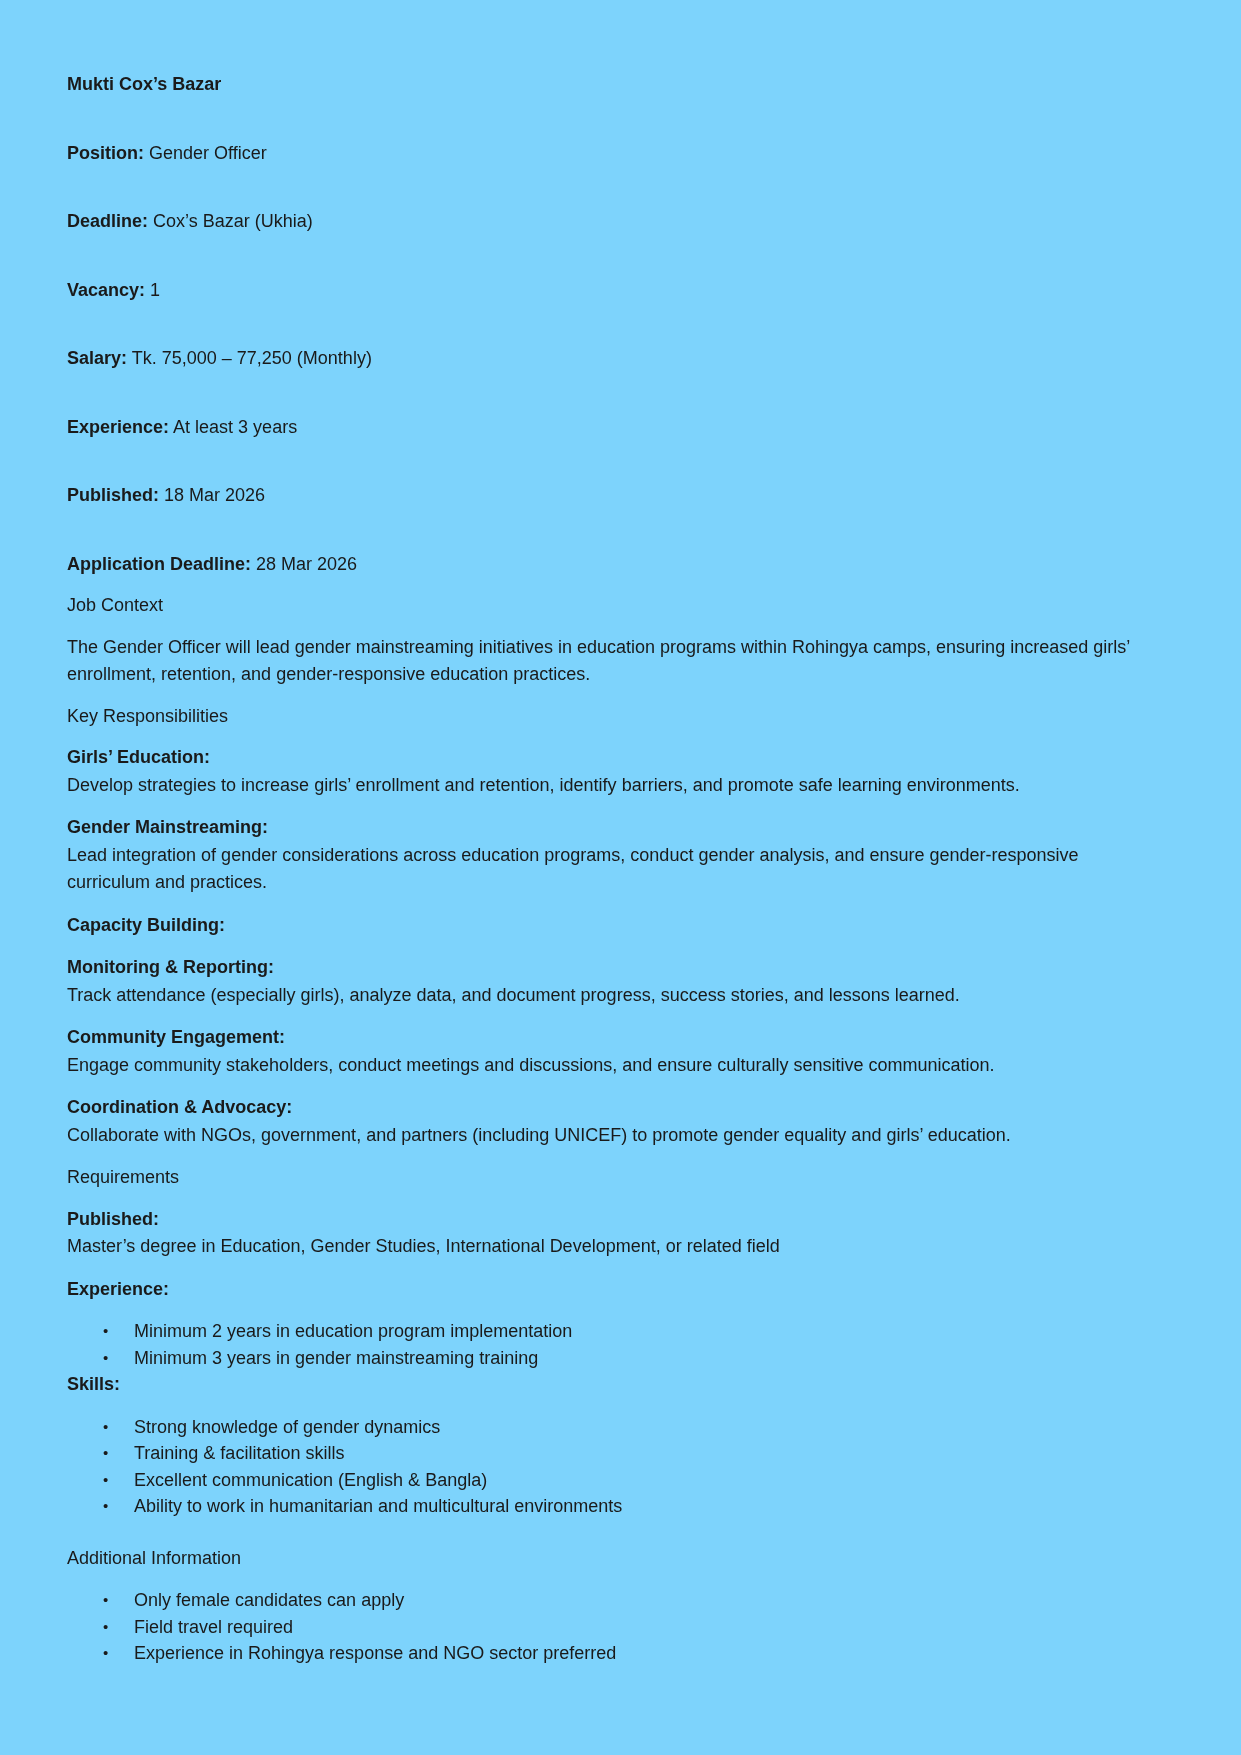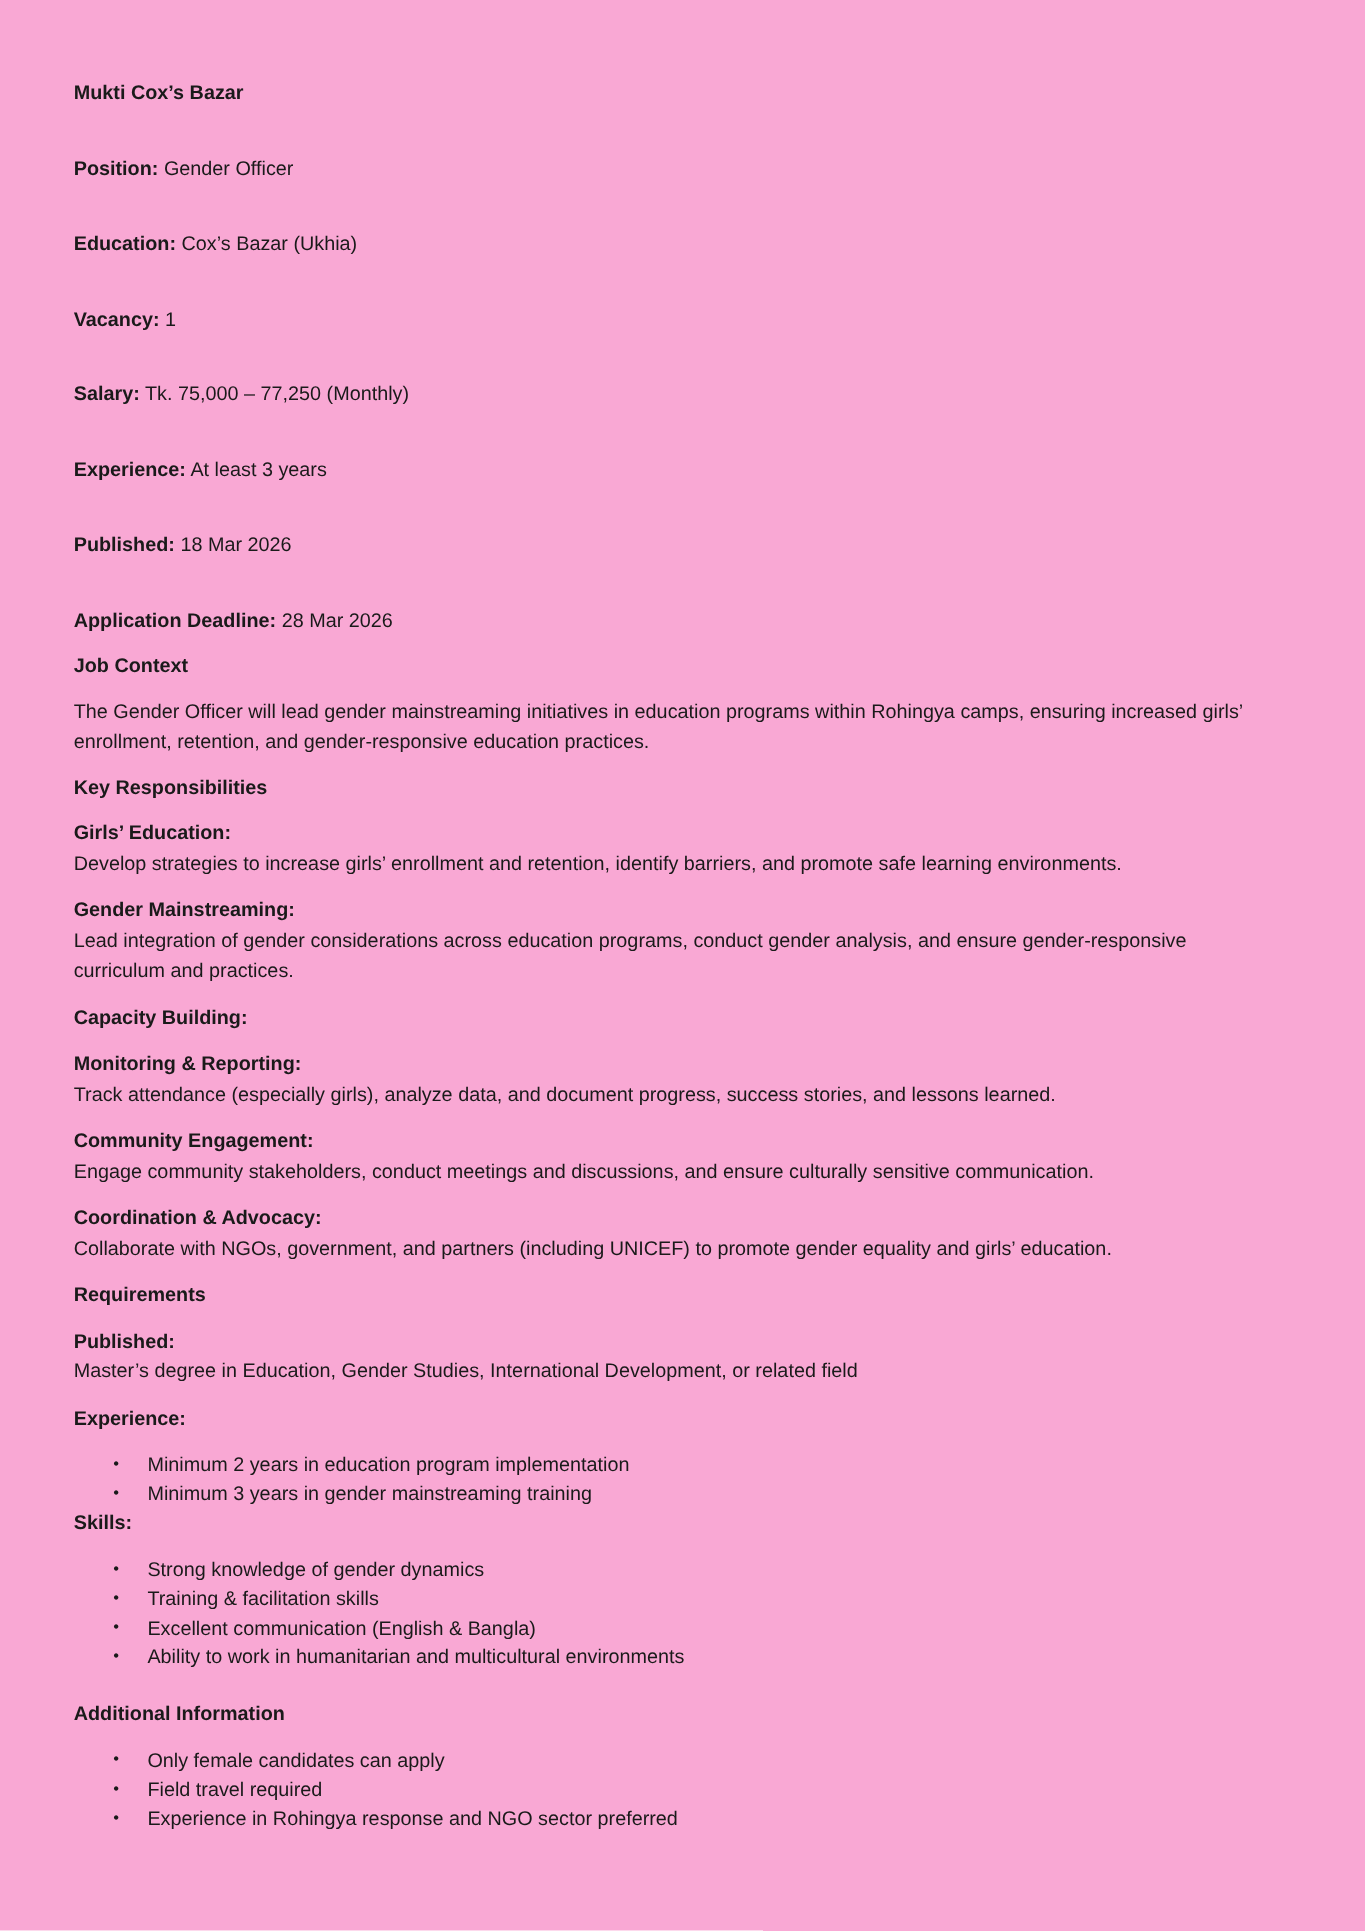--- a/index.html
+++ b/index.html
@@ -2,51 +2,51 @@
 <html><head>
 <meta charset="utf-8">
 <style>
   * { margin: 0; padding: 0; box-sizing: border-box; }
   html, body { background: #ffffff; }
   .page {
     position: relative;
     width: 1241px;
     height: 1755px;
     margin: 0 auto;
-    background: #f9a8d4;
+    background: #7dd3fc;
     padding: 71px 97px 0 67px;
     font-family: "Liberation Sans", "DejaVu Sans", sans-serif;
     font-size: 18px;
     line-height: 27.5px;
     color: #1a1a1a;
   }
   .b { font-weight: 700; }
   .doc-title { font-weight: 700; margin-bottom: 14px; }
   .info-block { margin-bottom: 14px; }
   .info-line { line-height: 27.5px; margin-top: 41px; }
   .para { margin-bottom: 14px; }
-  .heading { font-weight: 700; margin-bottom: 14px; }
+  .heading { font-weight: 400; margin-bottom: 14px; }
   .sec { margin-bottom: 15px; }
   .sec-heading { font-weight: 700; }
   .bullets { margin-top: 15px; margin-bottom: 14px; }
   .bullets.tight { margin-bottom: 0; }
   .bullet-item { position: relative; padding-left: 67px; line-height: 26.5px; }
   .dot { position: absolute; left: 36px; top: 0; font-size: 15px; }
   .gap-top { margin-top: 25px; }
 </style>
 </head>
 <body>
 
 <div class="page">
 
   <div class="doc-title">Mukti Cox’s Bazar</div>
 
   <div class="info-block">
     <div class="info-line"><span class="b">Position:</span> <span>Gender Officer</span></div>
-    <div class="info-line"><span class="b">Education:</span> <span>Cox’s Bazar (Ukhia)</span></div>
+    <div class="info-line"><span class="b">Deadline:</span> <span>Cox’s Bazar (Ukhia)</span></div>
     <div class="info-line"><span class="b">Vacancy:</span> <span>1</span></div>
     <div class="info-line"><span class="b">Salary:</span> <span>Tk. 75,000 – 77,250 (Monthly)</span></div>
     <div class="info-line"><span class="b">Experience:</span> <span>At least 3 years</span></div>
     <div class="info-line"><span class="b">Published:</span> <span>18 Mar 2026</span></div>
     <div class="info-line"><span class="b">Application Deadline:</span> <span>28 Mar 2026</span></div>
   </div>
 
   <div class="heading">Job Context</div>
   <div class="para">The Gender Officer will lead gender mainstreaming initiatives in education programs within Rohingya camps, ensuring increased girls’ enrollment, retention, and gender-responsive education practices.</div>
 

